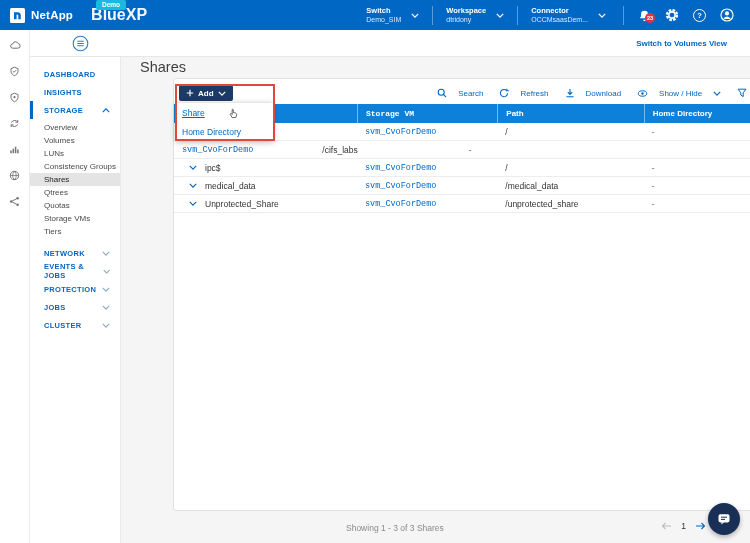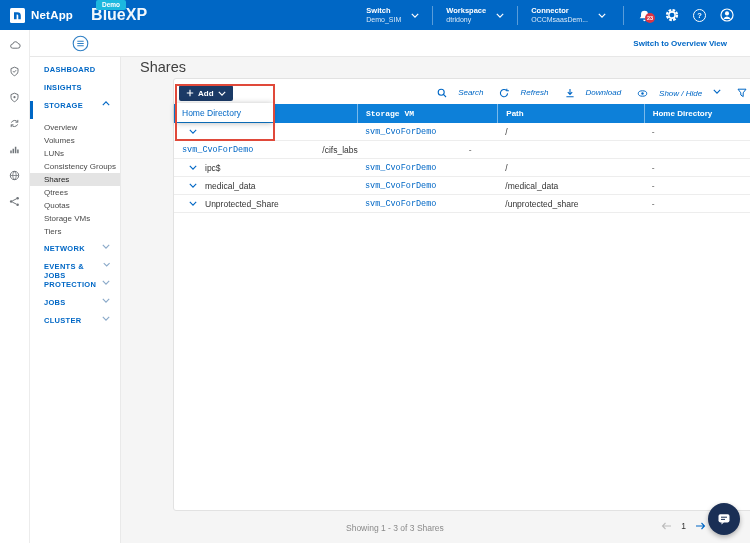--- a/index.html
+++ b/index.html
@@ -37,40 +37,40 @@
 
   
   .strip { position:absolute; left:30px; top:30px; width:720px; height:27px; background:#fff;
     border-bottom:1px solid #e7e7e7; }
   .canvas-btn { position:absolute; left:42px; top:5px; }
   .switch-link { position:absolute; right:23px; top:9px; font-size:8px; font-weight:bold; color:#0067C5; }
 
   
   .sidebar { position:absolute; left:30px; top:57px; width:91px; bottom:0; background:#fff;
     border-right:1px solid #e9e9e9; padding-top:8px; }
-  .tl { height:18px; display:flex; padding:0 10px 0 14px;
+  .tl { height:18px; display:flex; align-items:center; padding:0 10px 0 14px;
     font-size:7.5px; font-weight:bold; color:#0067C5; letter-spacing:.3px; cursor:pointer; }
   .tl .chev { margin-left:auto; }
   .tl.active { border-left:3px solid #0067C5; padding-left:11px; }
   .subs { padding:2px 0 6px; }
   .sub { height:13px; display:flex; align-items:center; padding-left:14px; font-size:8px; color:#4a4a4a; cursor:pointer; }
   .sub.selected { background:#e4e4e4; color:#222; }
 
   
   .main { position:absolute; left:121px; top:57px; right:0; bottom:0; background:#f5f5f5; }
   .page-title { position:absolute; left:19px; top:2px; font-size:14.5px; color:#3f3f3f; font-weight:500; }
   .card { position:absolute; left:8px; top:21px; width:612px; height:433px; background:#fff;
     border:1px solid #e2e2e2; border-radius:3px;margin-left:44px; }
 
   .add-btn { position:absolute; left:5px; top:6px; height:16px; background:#1b3a66; color:#fff;
     border:none; border-radius:2px; display:flex; align-items:center; gap:4px; padding:0 7px;
     font-size:8px; font-weight:bold; font-family:inherit; }
   .toolbar { position:absolute; right:8px; top:9px; display:flex; gap:16px; align-items:center;
     color:#0067C5; font-size:8px; }
-  .titem { display:flex; gap:11px; cursor:pointer;font-style:italic; }
+  .titem { display:flex; align-items:center; gap:11px; cursor:pointer; }
 
   .table { position:absolute; left:0; top:25px; right:0; }
   .thead { display:flex; height:19px; background:#0d80d9; color:#fff; font-size:8px; font-weight:bold; }
   .th { display:flex; align-items:center; padding-left:8px; height:100%; }
   .th + .th { border-left:1px solid rgba(255,255,255,.45); }
   .c1 { width:30%; } .c2 { width:23%;font-family:Liberation Mono, monospace; } .c3 { width:24%; } .c4 { width:23%; }
   .trow { display:flex; height:18px; align-items:center; border-bottom:1px solid #ededed; font-size:8.5px; color:#333; }
   .td { padding-left:8px; }
   .td.c1 { display:flex; align-items:center; gap:8px; padding-left:15px; }
   .svm-link { color:#0067C5; cursor:pointer; }
@@ -211,21 +211,21 @@
     </span>
   </nav>
 
   <div class="strip">
     <span class="canvas-btn">
       <svg width="17" height="17" viewBox="0 0 17 17">
         <circle cx="8.5" cy="8.5" r="7.3" fill="none" stroke="#2f7fc4" stroke-width="1.1"></circle>
         <path d="M5.3 6.3 h6.4 M5.3 8.5 h6.4 M5.3 10.7 h6.4" stroke="#2f7fc4" stroke-width="1.1"></path>
       </svg>
     </span>
-    <a class="switch-link">Switch to Overview View</a>
+    <a class="switch-link">Switch to Volumes View</a>
   </div>
 
   <nav class="sidebar">
     <div class="tl">
         <span>DASHBOARD</span>
       </div>
     <div class="tl">
         <span>INSIGHTS</span>
       </div>
     <div class="tl active">
@@ -406,20 +406,28 @@
               </svg>
             <span>Unprotected_Share</span>
           </div>
           <div class="td c2"><span class="svm-link">svm_CvoForDemo</span></div>
           <div class="td c3">/unprotected_share</div>
           <div class="td c4">-</div>
         </div>
       </div>
 
       <div class="dropdown">
+        <div class="ditem hovered">
+          <span class="dlabel">Share</span>
+          <span class="hand">
+            <svg width="11" height="12" viewBox="0 0 12 12">
+                <path d="M4.5 11 L2.6 7.8 c-.5-.8.5-1.6 1.1-1 l.8.9 V2.6 c0-.9 1.3-.9 1.3 0 v3 c2.2 0 3.6.5 3.6 2 0 1-.5 2.2-1 3.4 Z" fill="#fff" stroke="#444" stroke-width=".9"></path>
+              </svg>
+          </span>
+        </div>
         <div class="ditem">
           <span class="dlabel">Home Directory</span>
         </div>
       </div>
 
       <div class="annotation"></div>
     </section>
 
     <span class="page-summary">Showing 1 - 3 of 3 Shares</span>
     <div class="pager">

